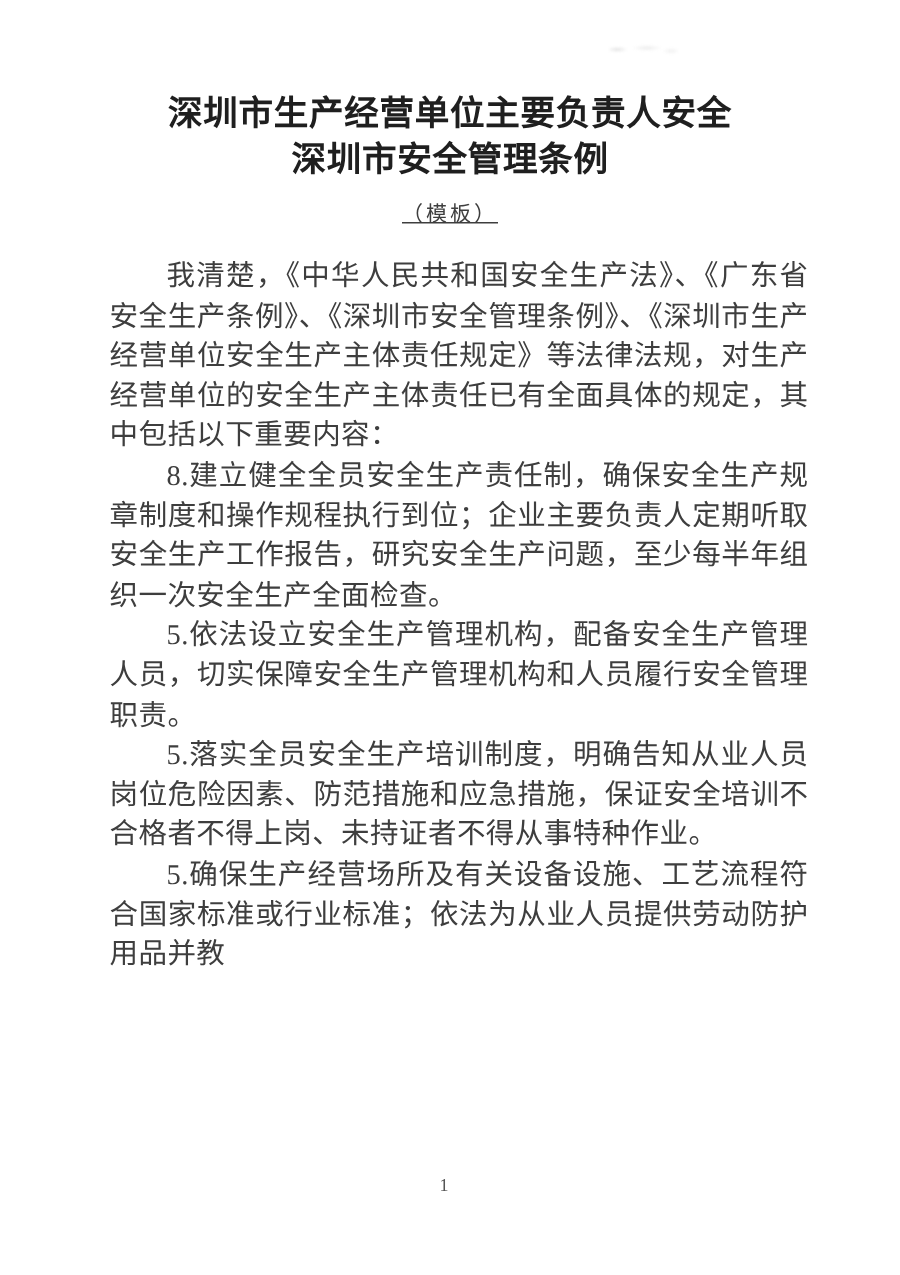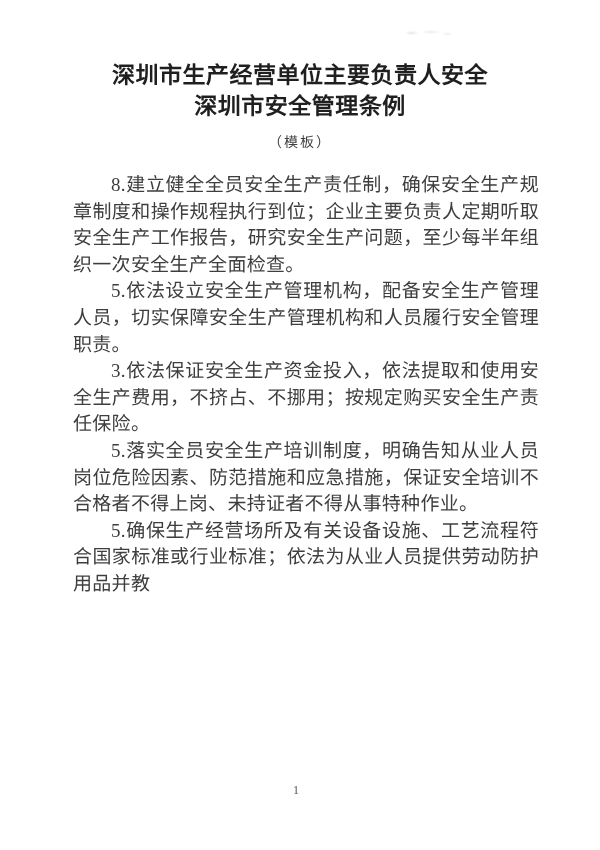--- a/index.html
+++ b/index.html
@@ -54,20 +54,21 @@
     font-weight:700;
     font-size:23px;
     line-height:31px;
     letter-spacing:0.5px;
   }
   .subtitle{
     margin-top:9px;
     font-size:14px;
     letter-spacing:2px;
     color:var(--body-text);
+    text-decoration:underline;
   }
   .doc-body{
     position:absolute;
     left:73px;
     top:172px;
     width:466px;
     font-size:19px;
     line-height:26.6px;
     letter-spacing:0.3px;
     color:var(--body-text);
@@ -97,22 +98,22 @@
   <div class="scan-artifact"></div>
   <div class="scan-edge"></div>
 
   <div class="title-block">
     <div class="title-line">深圳市生产经营单位主要负责人安全</div>
     <div class="title-line">深圳市安全管理条例</div>
     <div class="subtitle">（模板）</div>
   </div>
 
   <div class="doc-body">
+    <p>我清楚，《中华人民共和国安全生产法》、《广东省安全生产条例》、《深圳市安全管理条例》、《深圳市生产经营单位安全生产主体责任规定》等法律法规，对生产经营单位的安全生产主体责任已有全面具体的规定，其中包括以下重要内容：</p>
     <p>8.建立健全全员安全生产责任制，确保安全生产规章制度和操作规程执行到位；企业主要负责人定期听取安全生产工作报告，研究安全生产问题，至少每半年组织一次安全生产全面检查。</p>
     <p>5.依法设立安全生产管理机构，配备安全生产管理人员，切实保障安全生产管理机构和人员履行安全管理职责。</p>
-    <p>3.依法保证安全生产资金投入，依法提取和使用安全生产费用，不挤占、不挪用；按规定购买安全生产责任保险。</p>
     <p>5.落实全员安全生产培训制度，明确告知从业人员岗位危险因素、防范措施和应急措施，保证安全培训不合格者不得上岗、未持证者不得从事特种作业。</p>
     <p>5.确保生产经营场所及有关设备设施、工艺流程符合国家标准或行业标准；依法为从业人员提供劳动防护用品并教</p>
   </div>
 
   <div class="page-number">1</div>
 
 </div>
 
 </body></html>

